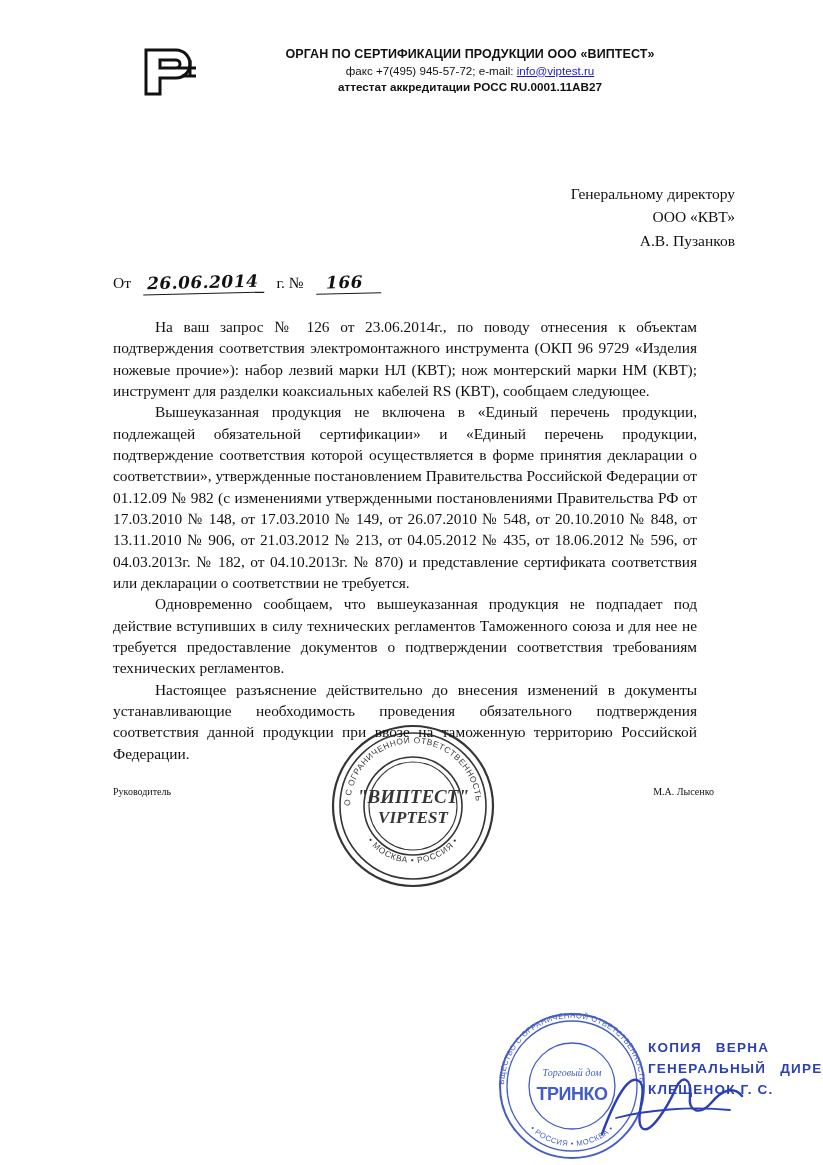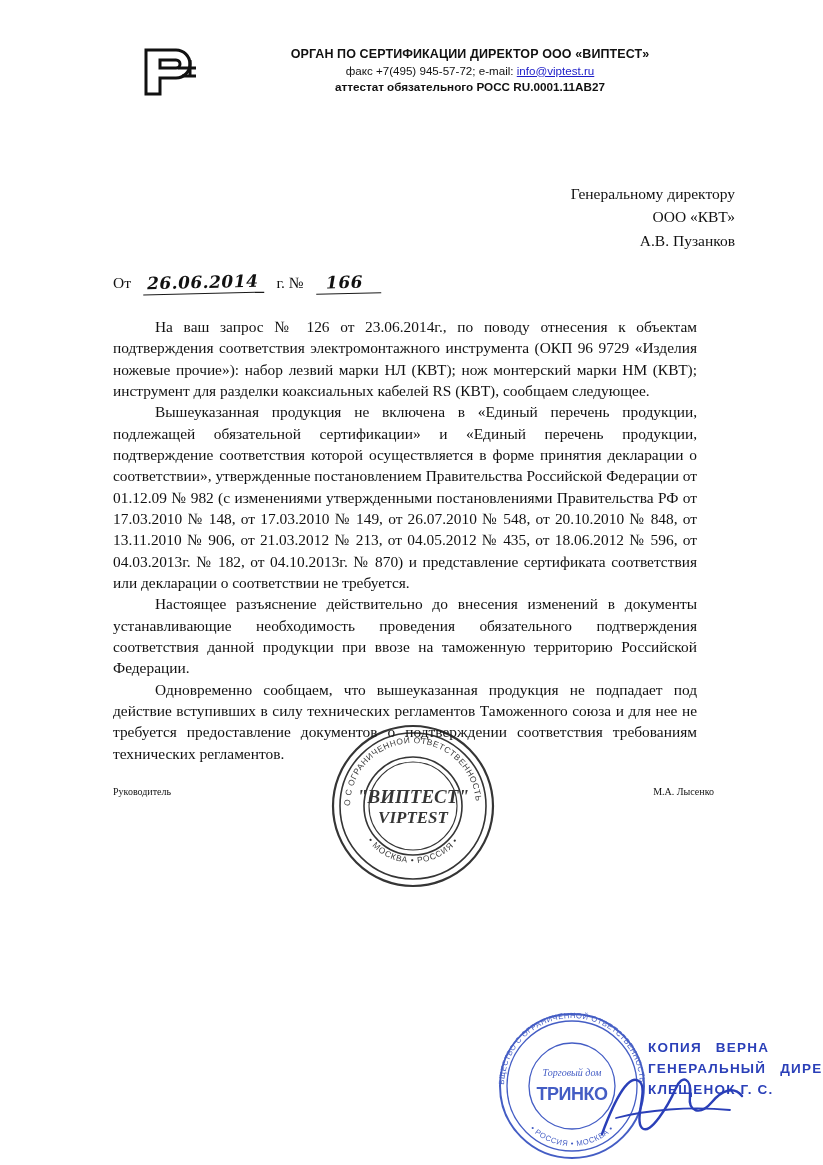--- a/index.html
+++ b/index.html
@@ -177,46 +177,46 @@
     <svg viewBox="0 0 56 52" width="56" height="52" aria-hidden="true">
       <path d="M4 4 h30 a14 14 0 0 1 0 28 h-16 v16 h-14 z" fill="none" stroke="#111" stroke-width="3"></path>
       <path d="M18 14 h16 a4 4 0 0 1 0 8 h-16 z" fill="none" stroke="#111" stroke-width="3"></path>
       <path d="M36 22 h18" stroke="#111" stroke-width="3"></path>
       <path d="M48 14 v16" stroke="#111" stroke-width="3"></path>
       <path d="M40 30 h14" stroke="#111" stroke-width="3"></path>
     </svg>
   </div>
 
   <div class="letterhead-text">
-    <div class="lh-line1">ОРГАН ПО СЕРТИФИКАЦИИ ДИРЕКТОР ООО «ВИПТЕСТ»</div>
+    <div class="lh-line1">ОРГАН ПО СЕРТИФИКАЦИИ ПРОДУКЦИИ ООО «ВИПТЕСТ»</div>
     <div class="lh-line3">
       <span>факс +7(495) 945-57-72; e-mail: </span><a class="lh-mail" href="#">info@viptest.ru</a>
     </div>
-    <div class="lh-line4">аттестат обязательного РОСС RU.0001.11АВ27</div>
+    <div class="lh-line4">аттестат аккредитации РОСС RU.0001.11АВ27</div>
   </div>
 </div>
 
 <div class="addressee">
   <div>Генеральному директору</div>
   <div>ООО «КВТ»</div>
   <div>А.В. Пузанков</div>
 </div>
 
 <div class="docline">
   <span>От</span>
   <span class="hand">26.06.2014</span>
   <span>г. №</span>
   <span class="hand num">166</span>
 </div>
 
 <div class="body-text">
   <p>На ваш запрос № 126 от 23.06.2014г., по поводу отнесения к объектам подтверждения соответствия электромонтажного инструмента (ОКП 96 9729 «Изделия ножевые прочие»): набор лезвий марки НЛ (КВТ); нож монтерский марки НМ (КВТ); инструмент для разделки коаксиальных кабелей RS (КВТ), сообщаем следующее.</p>
   <p>Вышеуказанная продукция не включена в «Единый перечень продукции, подлежащей обязательной сертификации» и «Единый перечень продукции, подтверждение соответствия которой осуществляется в форме принятия декларации о соответствии», утвержденные постановлением Правительства Российской Федерации от 01.12.09 № 982 (с изменениями утвержденными постановлениями Правительства РФ от 17.03.2010 № 148, от 17.03.2010 № 149, от 26.07.2010 № 548, от 20.10.2010 № 848, от 13.11.2010 № 906, от 21.03.2012 № 213, от 04.05.2012 № 435, от 18.06.2012 № 596, от 04.03.2013г. № 182, от 04.10.2013г. № 870) и представление сертификата соответствия или декларации о соответствии не требуется.</p>
+  <p>Одновременно сообщаем, что вышеуказанная продукция не подпадает под действие вступивших в силу технических регламентов Таможенного союза и для нее не требуется предоставление документов о подтверждении соответствия требованиям технических регламентов.</p>
   <p>Настоящее разъяснение действительно до внесения изменений в документы устанавливающие необходимость проведения обязательного подтверждения соответствия данной продукции при ввозе на таможенную территорию Российской Федерации.</p>
-  <p>Одновременно сообщаем, что вышеуказанная продукция не подпадает под действие вступивших в силу технических регламентов Таможенного союза и для нее не требуется предоставление документов о подтверждении соответствия требованиям технических регламентов.</p>
 </div>
 
 <div class="seal-viptest">
   <svg viewBox="0 0 166 166" width="166" height="166" aria-hidden="true">
     <defs>
       <path id="arcTop" d="M 20,83 A 63,63 0 0 1 146,83"></path>
       <path id="arcBottom" d="M 26,83 A 57,57 0 0 0 140,83"></path>
     </defs>
     <circle cx="83" cy="83" r="80" fill="none" stroke="#1a1a1a" stroke-width="2.2"></circle>
     <circle cx="83" cy="83" r="73" fill="none" stroke="#1a1a1a" stroke-width="1.6"></circle>

